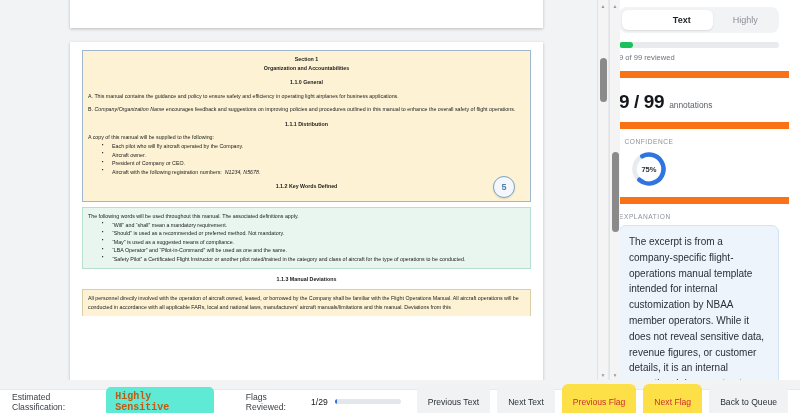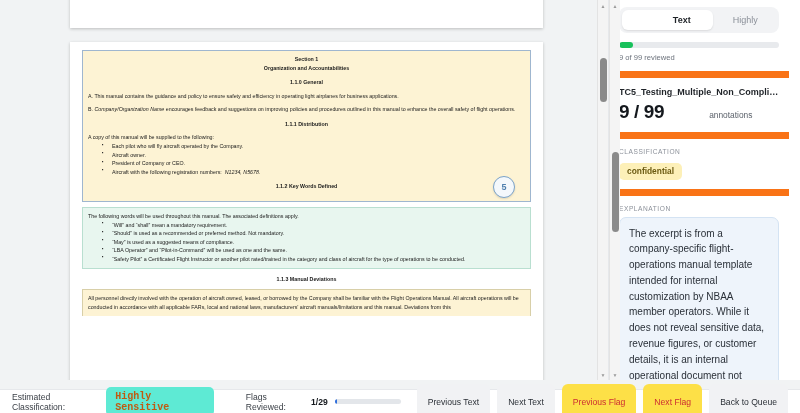--- a/index.html
+++ b/index.html
@@ -121,21 +121,21 @@
   .pbar { height: 6px; border-radius: 4px; background: #e8eaed; overflow: hidden; }
   .pbar > i { display:block; height:100%; background:#18c15b; border-radius:4px; }
   .pbar-label { margin-top: 5px; font-size: 7.6px; color: #6c727c; }
 
   .file-name {
     font-size: 9px; color: #1f2328; font-weight: bold;
     white-space: nowrap; overflow: hidden; text-overflow: ellipsis;
   }
   .count-row { margin-top: 4px; display: flex; align-items: baseline; gap: 5px; }
   .count-big { font-size: 19px; font-weight: bold; color: #14181d; letter-spacing: -0.4px; }
-  .count-word { font-size: 8.4px; color: #5d636c; margin-left: 40px; }
+  .count-word { font-size: 8.4px; color: #5d636c; }
 
   .meta-row { display: flex; gap: 8px; align-items: flex-start; }
   .meta-col { flex: 1; }
   .meta-col.right { flex: 0 0 60px; text-align: center; }
   .meta-label {
     font-size: 6.6px; letter-spacing: .55px; color: #8b9099;
     text-transform: uppercase; margin-bottom: 5px;
   }
   .chip {
     display: inline-block; padding: 3.5px 8px; border-radius: 5px;
@@ -162,21 +162,21 @@
     background: #ffffff; border-top: 1px solid #e6e8eb;
     display: flex; align-items: center; padding: 0 12px; gap: 8px;
   }
   .bl { display:flex; align-items:center; gap: 7px; }
   .bl-label { font-size: 8.6px; color: #3c4148; }
   .chip-orange {
     display:inline-block; padding: 3.5px 9px; border-radius: 5px;
     background: #5eead4; color: #c05a11; font-size: 10px; font-weight: bold; font-family: Liberation Mono, monospace;
   }
   .flags-label { font-size: 8.6px; color: #3c4148; margin-left: 24px; }
-  .flags-val { font-size: 8.6px; color: #14181d; font-weight: bold; text-align: center; }
+  .flags-val { font-size: 8.6px; color: #14181d; font-weight: normal; text-align: center; }
   .flags-bar {
     width: 72px; height: 5px; border-radius: 3px; background: #e3e6ea; overflow:hidden;
   }
   .flags-bar > i { display:block; height:100%; background:#2f6fdd; border-radius:3px; }
 
   .spacer { flex: 1; }
   .btns { display: flex; gap: 7px; }
   .btn {
     padding: 13px 11px; border-radius: 6px; border: none;
     font-size: 8.6px; font-family: "Liberation Sans", sans-serif;
@@ -257,32 +257,37 @@
       </div>
 
       <div class="sec">
         <div class="pbar">
             <i style="width:9%"></i>
           </div>
         <div class="pbar-label">9 of 99 reviewed</div>
       </div>
 
       <div class="sec">
-        <div class="file-name">TC5_Testing_Multiple_Non_Complia…</div>
         <div class="count-row">
           <span class="count-big">9 / 99</span>
           <span class="count-word">annotations</span>
         </div>
       </div>
 
       <div class="sec">
         <div class="meta-row">
-          <div class="meta-col">
-            <div class="meta-label">CLASSIFICATION</div>
-            <span class="chip" style="background: rgb(253, 240, 184); color: rgb(107, 90, 17);">confidential</span>
+          <div class="meta-col right">
+            <div class="meta-label">CONFIDENCE</div>
+            <div class="ring">
+              <svg width="38" height="38" viewBox="0 0 38 38">
+                <circle cx="19" cy="19" r="14.5" fill="none" stroke="#e7ebef" stroke-width="4.5"></circle>
+                <circle id="ring-arc" cx="19" cy="19" r="14.5" fill="none" stroke="#2f74e0" stroke-width="4.5" stroke-linecap="round" stroke-dasharray="62.86326899833176 91.106186954104"></circle>
+              </svg>
+              <div class="ring-txt">75%</div>
+            </div>
           </div>
         </div>
       </div>
 
       <div class="sec nb">
         <div class="meta-label">EXPLANATION</div>
         <div class="expl-box">The excerpt is from a company-specific flight-operations manual template intended for internal customization by NBAA member operators. While it does not reveal sensitive data, revenue figures, or customer details, it is an internal operational document not meant for public release, making it confidential in nature.</div>
       </div>
 
     </div>

